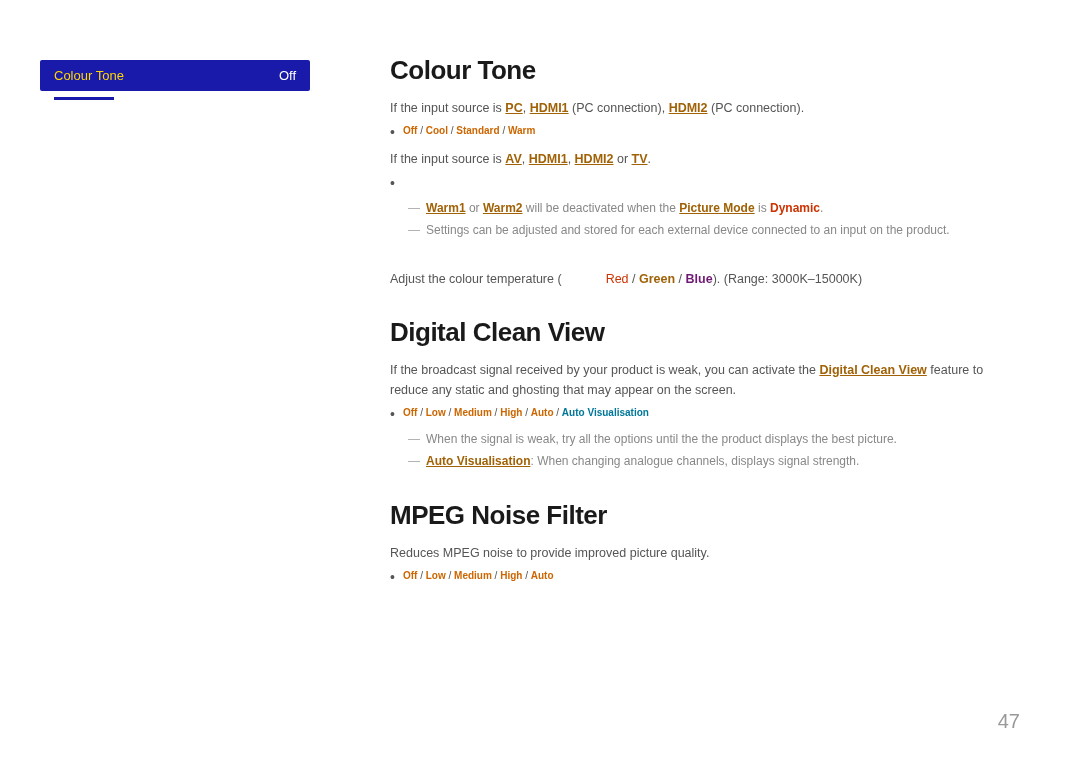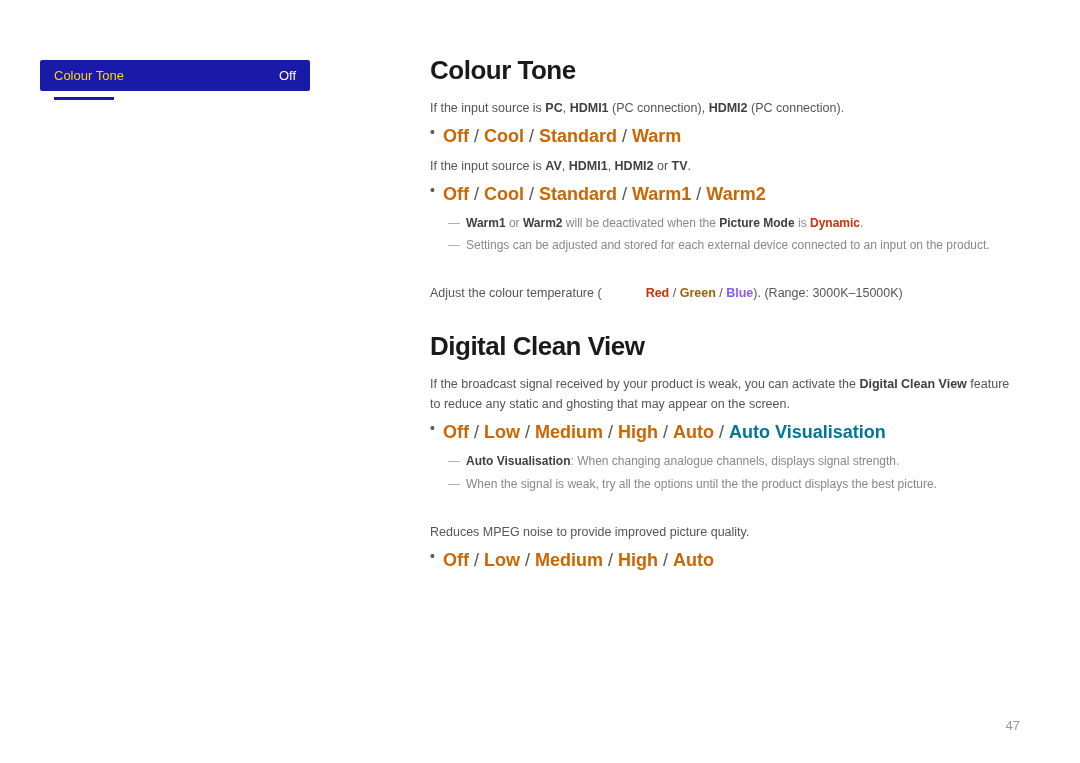--- a/index.html
+++ b/index.html
@@ -11,21 +11,20 @@
       font-size: 13px;
       color: #333;
       overflow: hidden;
       position: relative;
     }
 
     .page-container {
       display: flex;
       width: 1080px;
       height: 763px;
-      gap: 40px;
     }
 
     
     .sidebar {
       width: 340px;
       min-width: 340px;
       padding: 60px 30px 40px 40px;
       display: flex;
       flex-direction: column;
       justify-content: space-between;
@@ -135,21 +134,21 @@
     }
 
     .bullet-dot {
       margin-right: 8px;
       color: #555;
       font-size: 14px;
       line-height: 1.4;
     }
 
     .bullet-text {
-      font-size: 18px;
+      font-size: 10px;
       color: #555;
       line-height: 1.5;
       text-align: center;
     }
 
     .sub-note {
       margin-left: 18px;
       margin-bottom: 3px;
       font-size: 12px;
       color: #888;
@@ -157,34 +156,34 @@
       align-items: flex-start;
     }
 
     .sub-note::before {
       content: '—';
       margin-right: 6px;
       color: #aaa;
       flex-shrink: 0;
     }
 
-    .highlight-red { color: #cc3300; font-weight: bold; padding-left: 44px; }
-    .highlight-blue { color: #8b5cf6; font-weight: bold; }
+    .highlight-red { color: #cc3300; font-weight: normal; padding-left: 44px; }
+    .highlight-blue { color: #701a75; font-weight: bold; }
     .highlight-orange { color: #cc6600; font-weight: bold; }
     .highlight-green { color: #a16207; font-weight: bold; }
     .highlight-teal { color: #007799; font-weight: bold; }
     .highlight-dynamic { color: #cc3300; font-weight: bold; }
-    .highlight-bold { font-weight: bold; color: #404040; }
+    .highlight-bold { font-weight: bold; color: #a16207; text-decoration: underline; }
     .highlight-colourtone { font-weight: bold; color: #0055aa; }
 
     .page-number {
       position: absolute;
       bottom: 30px;
       right: 60px;
-      font-size: 13px;
+      font-size: 20px;
       color: #999;
       font-weight: 300;
     }
   </style>
 </head>
 <body>
 
 <div class="page-container">
 
   <div class="sidebar">
@@ -213,23 +212,20 @@
               <span class="highlight-orange">Off</span> / <span class="highlight-orange">Cool</span> / <span class="highlight-orange">Standard</span> / <span class="highlight-orange">Warm</span>
             </span>
           </li>
         </ul>
         <p>
           If the input source is <span class="highlight-bold">AV</span>, <span class="highlight-bold">HDMI1</span>, <span class="highlight-bold">HDMI2</span> or <span class="highlight-bold">TV</span>.
         </p>
         <ul class="bullet-list">
           <li>
             <span class="bullet-dot">•</span>
-            <span class="bullet-text">
-              <span class="highlight-orange">Off</span> / <span class="highlight-orange">Cool</span> / <span class="highlight-orange">Standard</span> / <span class="highlight-orange">Warm1</span> / <span class="highlight-orange">Warm2</span>
-            </span>
           </li>
         </ul>
         <div class="sub-note">
           <span><span class="highlight-bold">Warm1</span> or <span class="highlight-bold">Warm2</span> will be deactivated when the <span class="highlight-bold">Picture Mode</span> is <span class="highlight-dynamic">Dynamic</span>.</span>
         </div>
         <div class="sub-note">
           <span>Settings can be adjusted and stored for each external device connected to an input on the product.</span>
         </div>
       </div>
     </div>
@@ -250,29 +246,30 @@
         </p>
         <ul class="bullet-list">
           <li>
             <span class="bullet-dot">•</span>
             <span class="bullet-text">
               <span class="highlight-orange">Off</span> / <span class="highlight-orange">Low</span> / <span class="highlight-orange">Medium</span> / <span class="highlight-orange">High</span> / <span class="highlight-orange">Auto</span> / <span class="highlight-teal">Auto Visualisation</span>
             </span>
           </li>
         </ul>
         <div class="sub-note">
+          <span>When the signal is weak, try all the options until the the product displays the best picture.</span>
+        </div>
+        <div class="sub-note">
           <span><span class="highlight-bold">Auto Visualisation</span>: When changing analogue channels, displays signal strength.</span>
         </div>
-        <div class="sub-note">
-          <span>When the signal is weak, try all the options until the the product displays the best picture.</span>
-        </div>
-      </div>
-    </div>
-
-    <div class="section">
+      </div>
+    </div>
+
+    <div class="section">
+      <h2 class="section-title">MPEG Noise Filter</h2>
       <div class="section-body">
         <p>Reduces MPEG noise to provide improved picture quality.</p>
         <ul class="bullet-list">
           <li>
             <span class="bullet-dot">•</span>
             <span class="bullet-text">
               <span class="highlight-orange">Off</span> / <span class="highlight-orange">Low</span> / <span class="highlight-orange">Medium</span> / <span class="highlight-orange">High</span> / <span class="highlight-orange">Auto</span>
             </span>
           </li>
         </ul>

